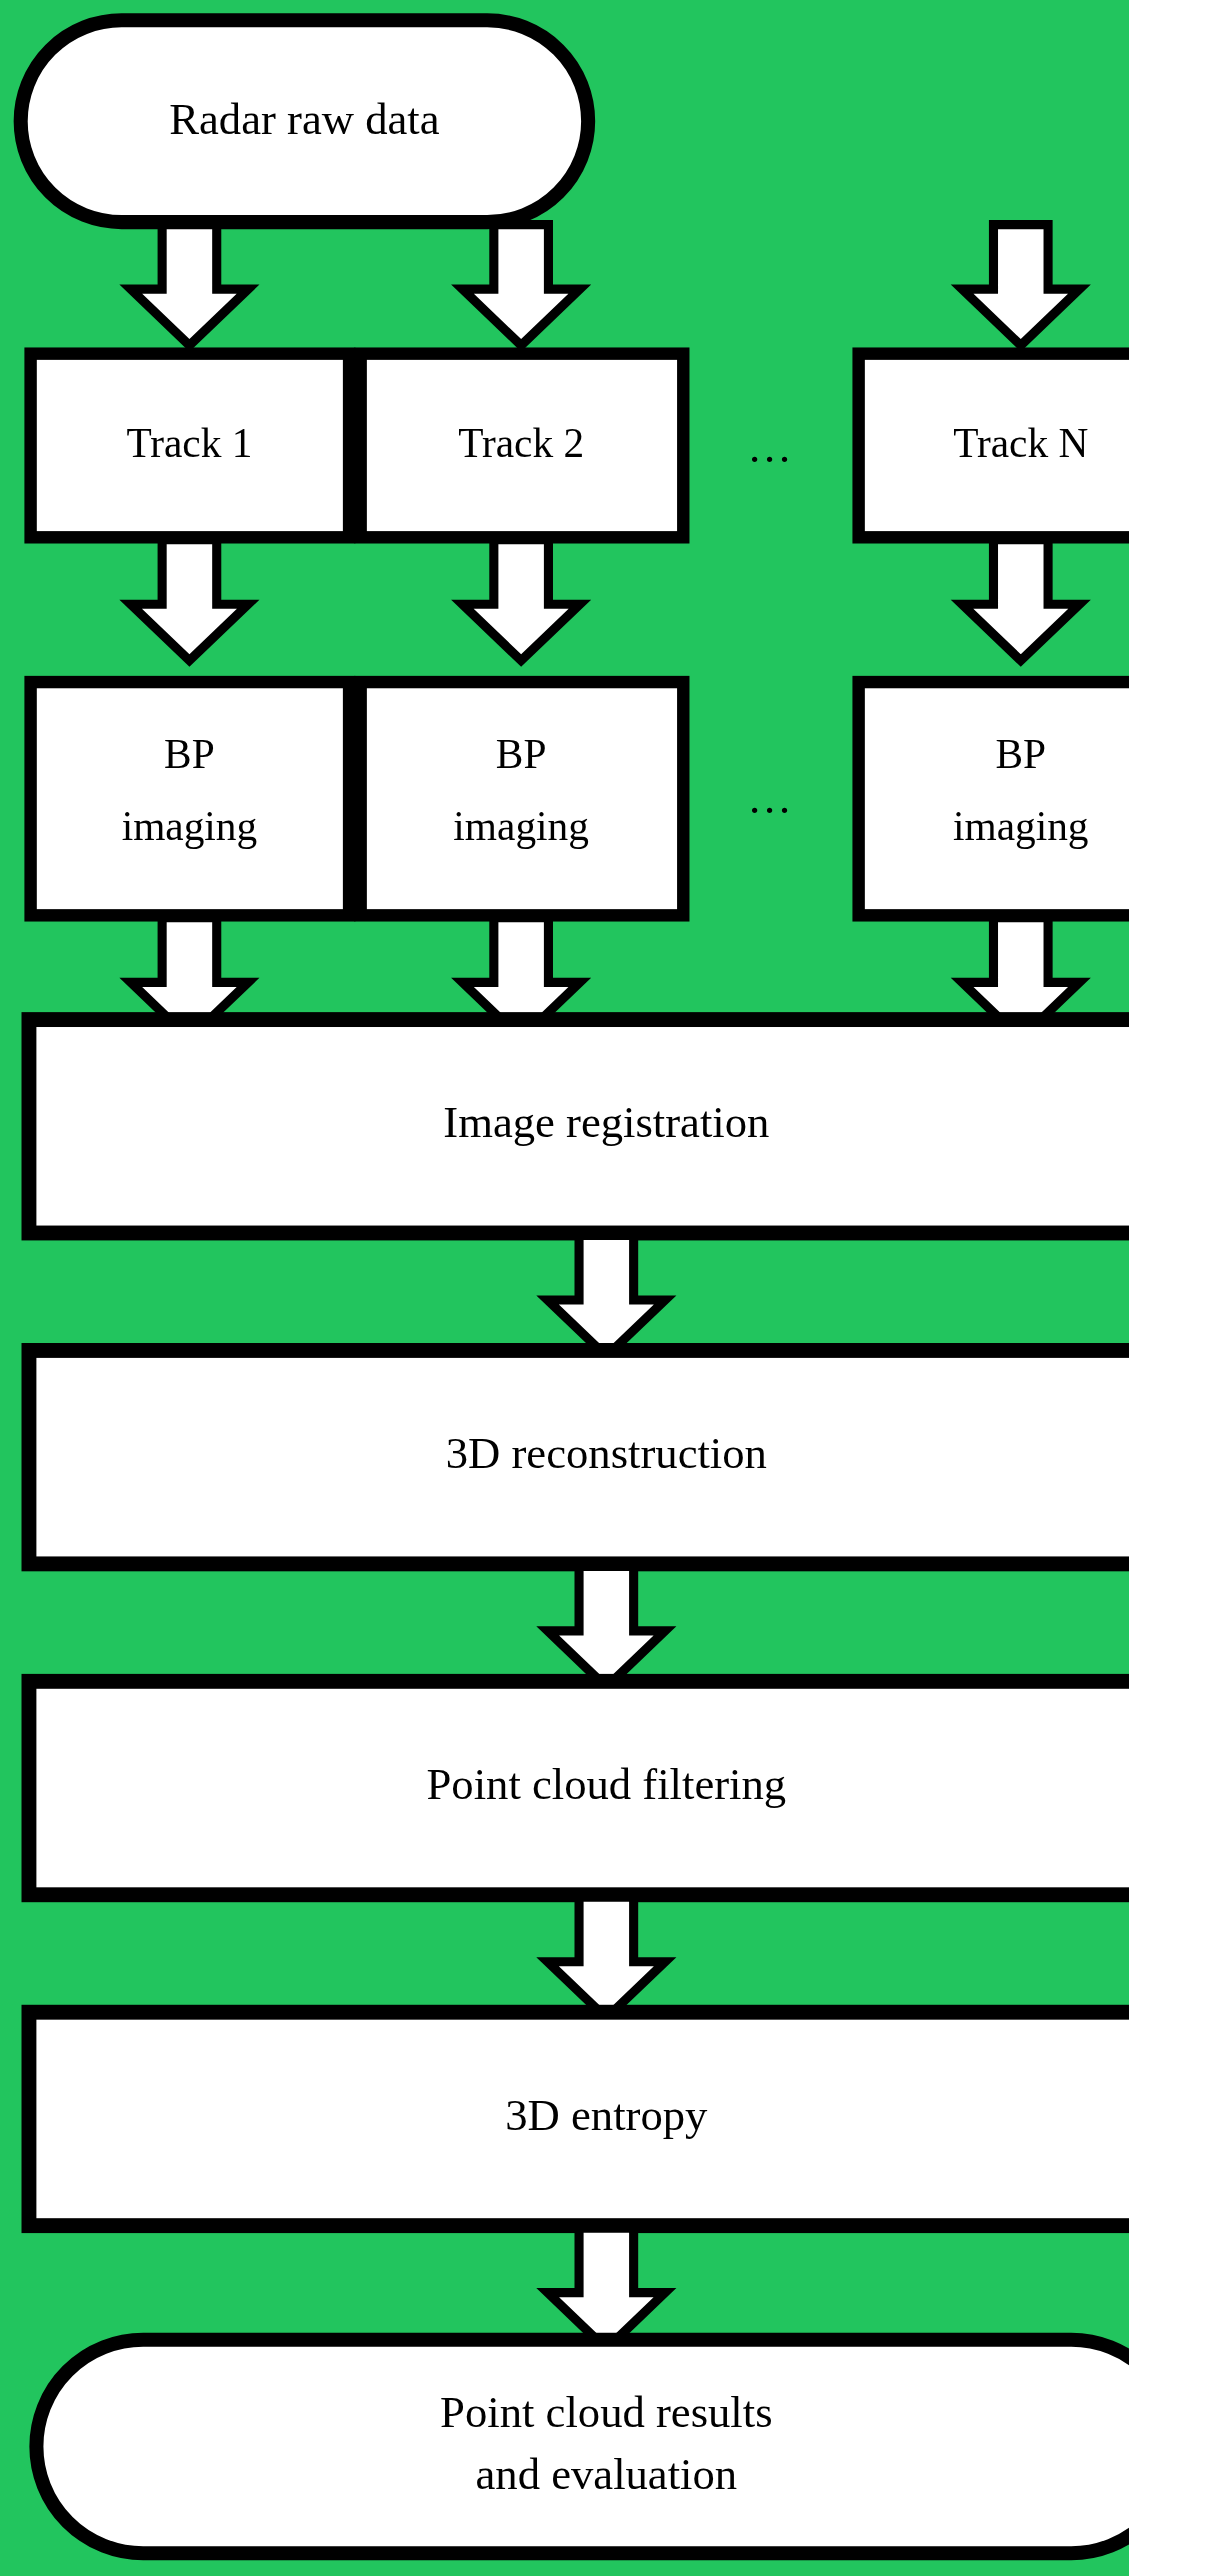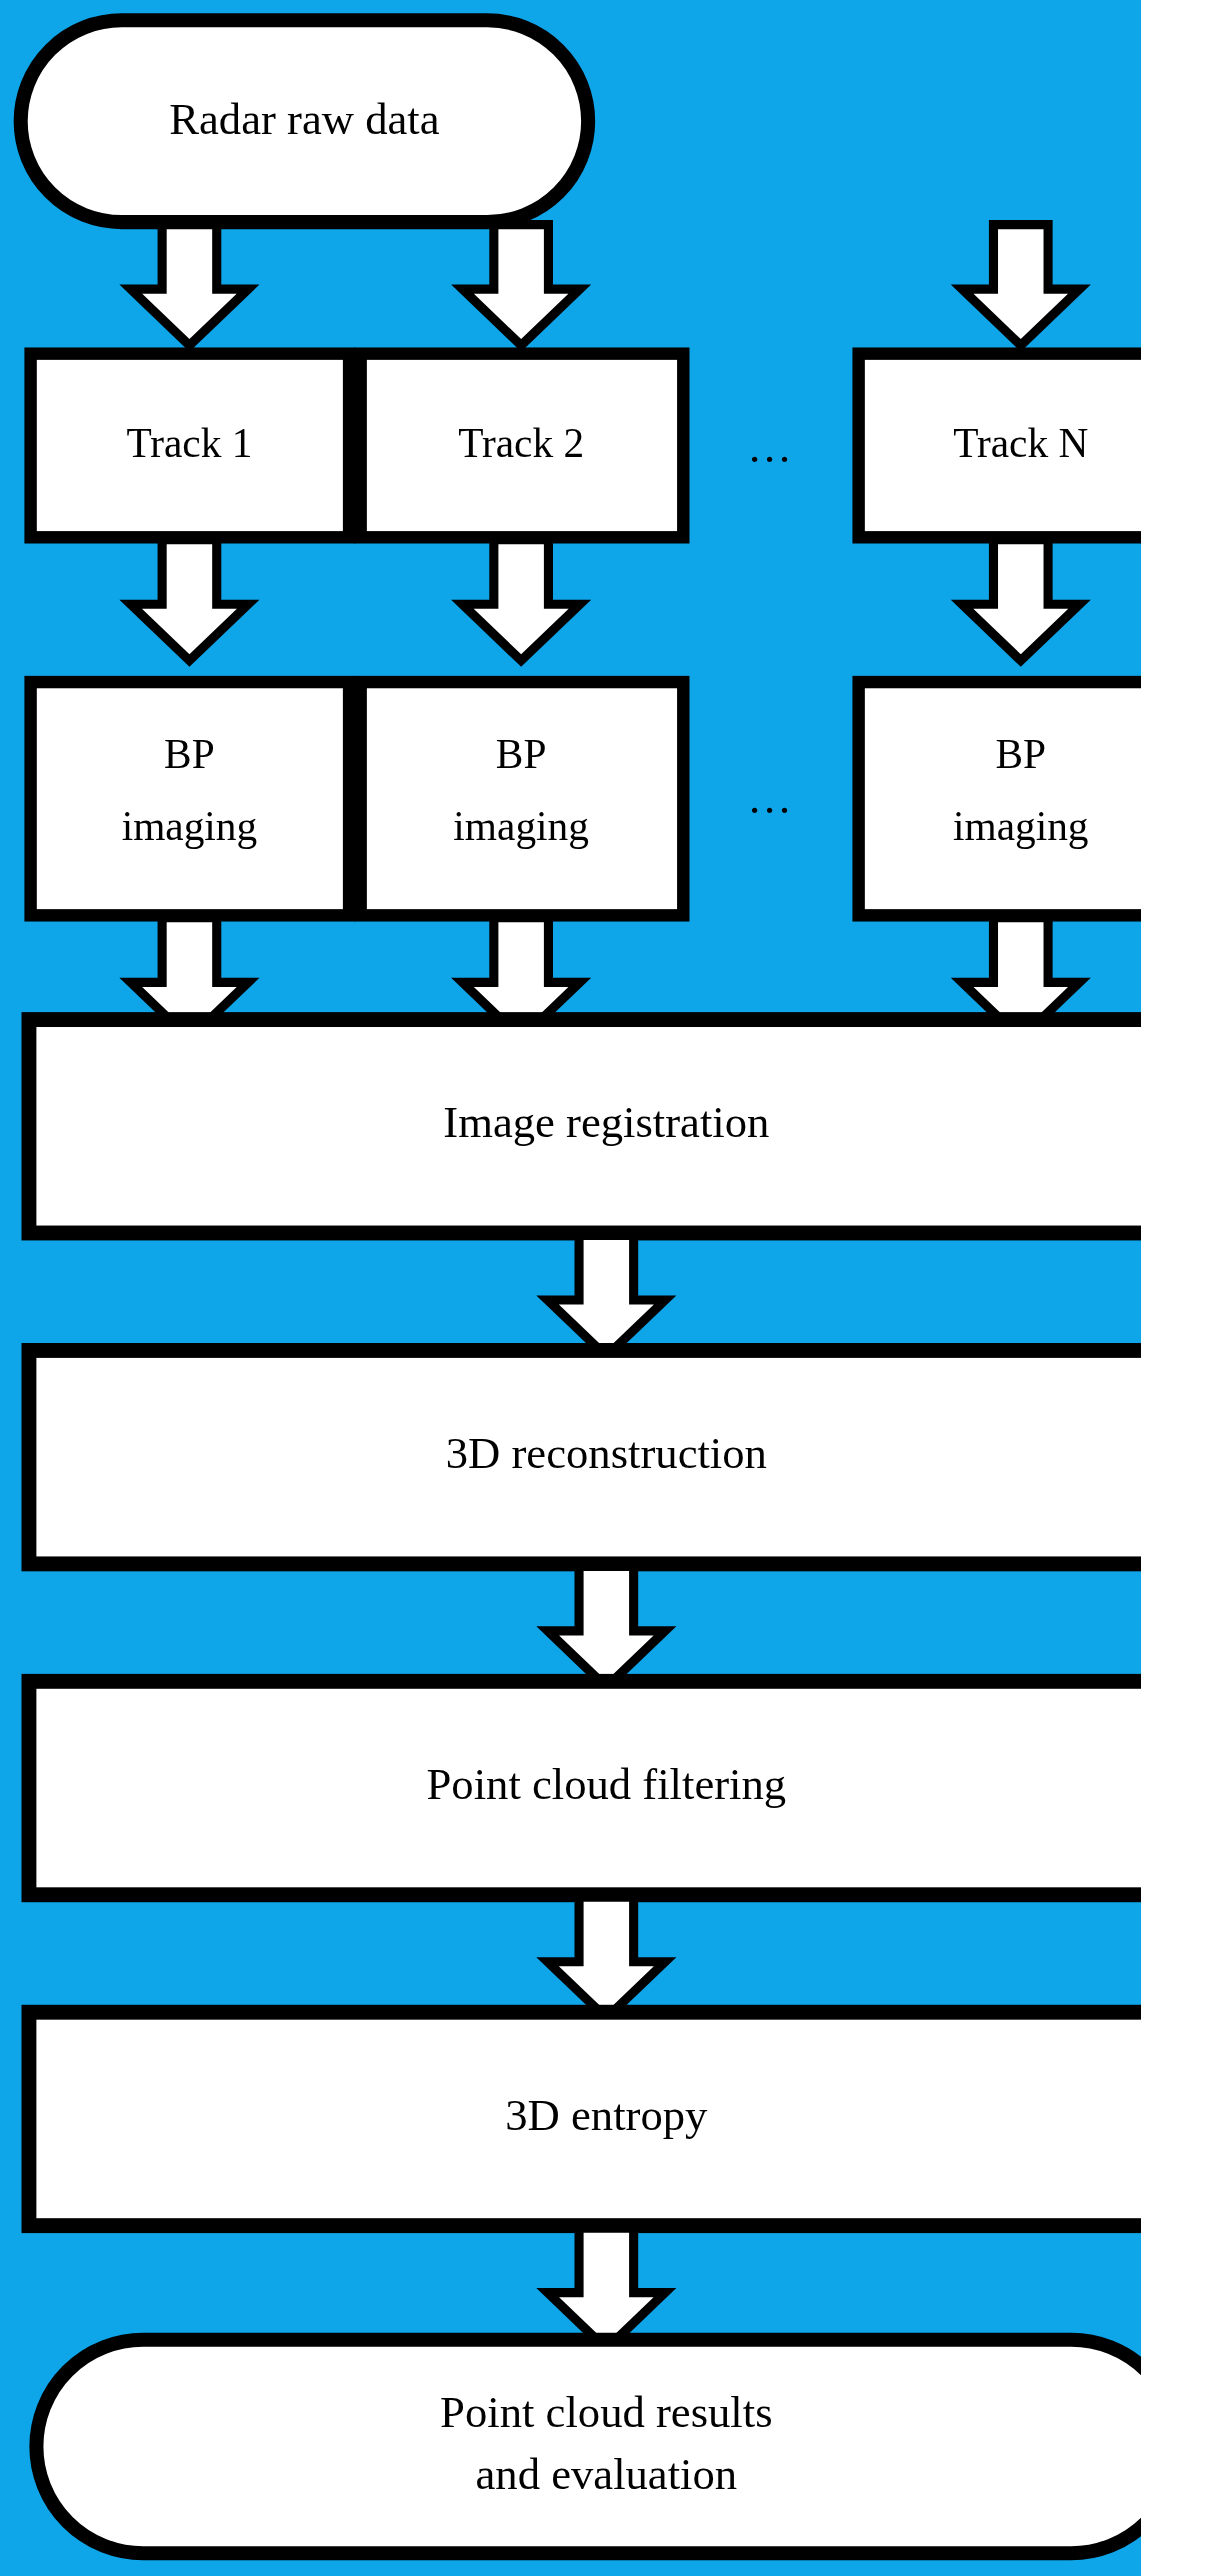--- a/index.html
+++ b/index.html
@@ -2,21 +2,21 @@
 <html style="font-size:13.2px"><head>
 <meta charset="utf-8">
 <title>Radar 3D Point Cloud Processing Flowchart</title>
 <style>
   html,body{margin:0;padding:0;background:#ffffff;}
   body{
     width:1216px;height:2576px;
     font-family:"Liberation Serif","DejaVu Serif",serif;
     -webkit-font-smoothing:antialiased;
   }
-  #flowchart-root{position:relative;width:1129px;height:2576px;overflow:hidden;background:#0ea5e9;padding-left:12px;}
+  #flowchart-root{position:relative;width:1129px;height:2576px;overflow:hidden;background:#22c55e;}
   svg#flow-svg{position:absolute;left:0;top:0;width:1216px;height:2576px;display:block;}
   .node-shape{fill:#ffffff;stroke:#000000;}
   .rect-node{stroke-width:18;}
   .rect-node-small{stroke-width:15;}
   .terminator{stroke-width:17;}
   .arrow-shape{fill:#ffffff;stroke:#000000;stroke-width:11;stroke-linejoin:miter;}
   .node-label{
     fill:#000000;
     font-family:"Liberation Serif","DejaVu Serif",serif;
     text-anchor:middle;

